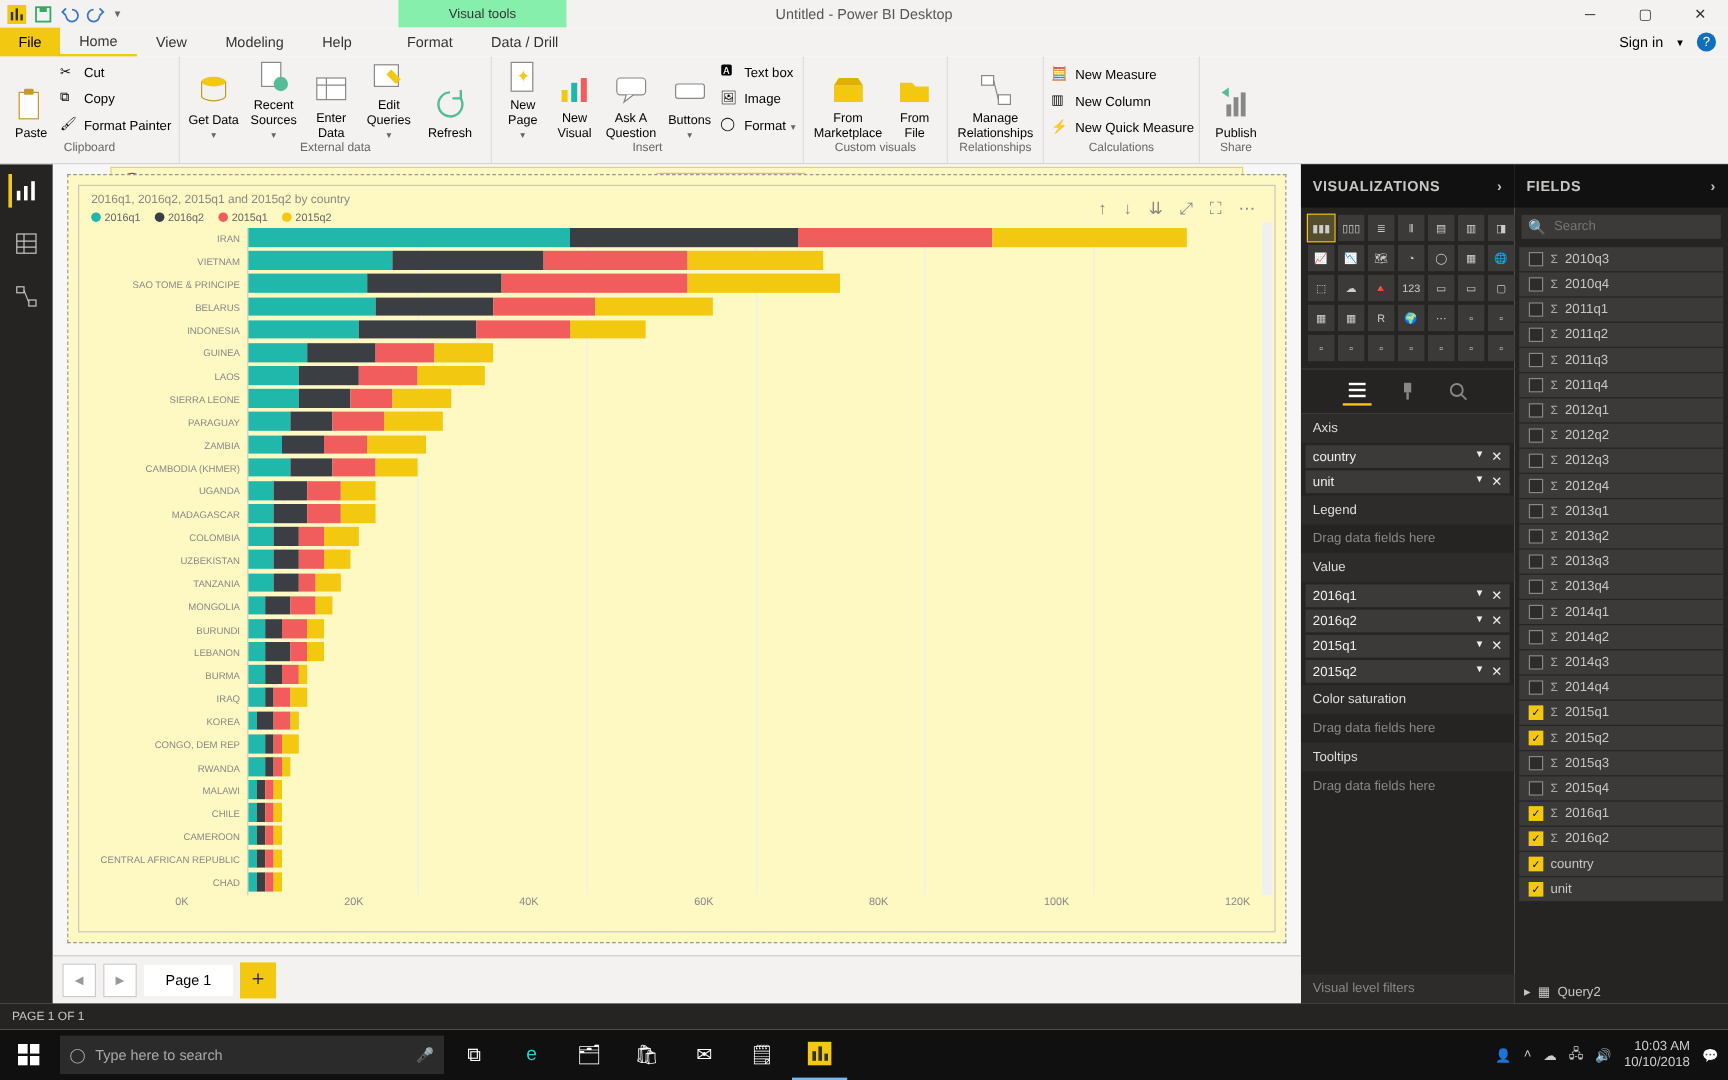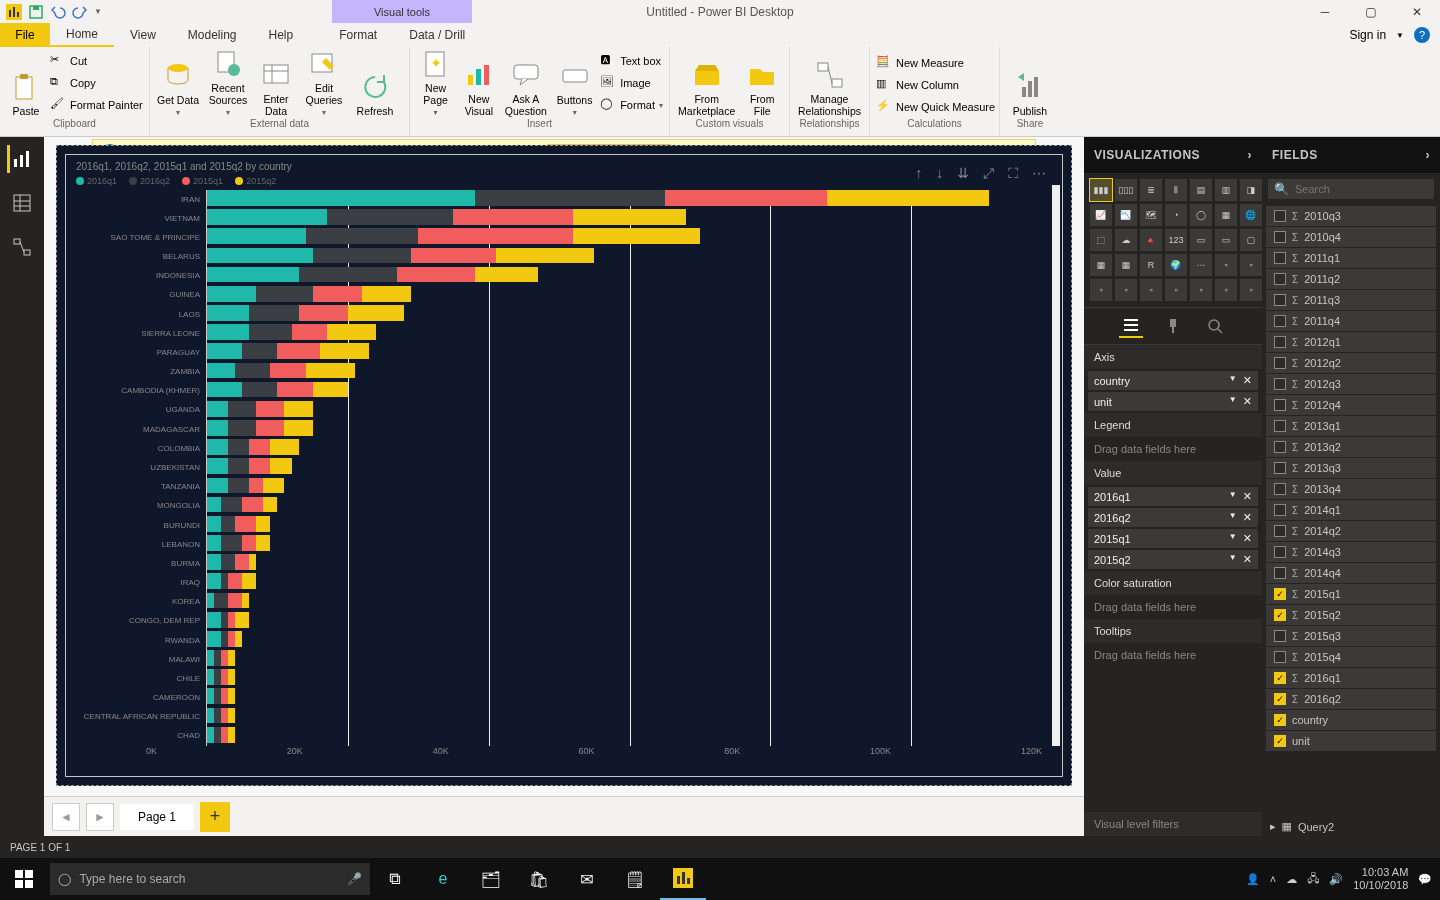--- a/index.html
+++ b/index.html
@@ -2,21 +2,21 @@
 <html><head>
 <meta charset="utf-8">
 <style>
 * { margin:0; padding:0; box-sizing:border-box; font-family:"Segoe UI",sans-serif; }
 body { width:1440px; height:900px; overflow:hidden; background:#fff; display:flex; flex-direction:column; font-size:12px; }
 
 
 .titlebar { height:23px; background:#f3f2f1; display:flex; align-items:center; position:relative; }
 .qat { display:flex; align-items:center; gap:6px; padding-left:6px; }
 .qat-icon { width:16px; height:16px; }
-.vtools { position:absolute; left:332px; top:0; width:140px; height:23px; background:#c4b5fd; color:#333; font-size:11px; display:flex; align-items:center; justify-content:center; }
+.vtools { position:absolute; left:332px; top:0; width:140px; height:23px; background:#86efac; color:#333; font-size:11px; display:flex; align-items:center; justify-content:center; }
 .title { position:absolute; left:50%; transform:translateX(-50%); font-size:12px; color:#555; }
 .winbtns { position:absolute; right:0; display:flex; }
 .winbtn { width:46px; height:23px; display:flex; align-items:center; justify-content:center; color:#333; }
 
 
 .menubar { height:24px; background:#f3f2f1; display:flex; align-items:stretch; position:relative; }
 .filetab { width:50px; background:#f2c811; color:#000; font-size:12px; display:flex; align-items:center; justify-content:center; }
 .menutab { padding:0 16px; font-size:12px; color:#333; display:flex; align-items:center; cursor:pointer; }
 .menutab.active { border-bottom:2px solid #f2c811; }
 .signin { position:absolute; right:10px; display:flex; align-items:center; gap:10px; height:24px; }
@@ -38,21 +38,21 @@
 .banner .info { width:18px; height:18px; border-radius:50%; background:#106ebe; color:#fff; font-size:12px; display:flex; align-items:center; justify-content:center; }
 .banner-btn { background:#f3e9a8; border:1px solid #d4c46a; padding:2px 12px; font-size:11px; margin-left:30px; cursor:pointer; }
 .banner-x { position:absolute; right:8px; cursor:pointer; }
 
 
 .work { flex:1; display:flex; background:#e6e6e6; min-height:0; }
 .leftnav { width:44px; background:#252423; display:flex; flex-direction:column; align-items:center; padding-top:8px; gap:16px; }
 .leftnav-item { width:28px; height:28px; display:flex; align-items:center; justify-content:center; cursor:pointer; color:#c8c6c4; }
 .leftnav-item.active { border-left:3px solid #f2c811; margin-left:-3px; color:#fff; }
 .canvas-wrap { flex:1; position:relative; overflow:hidden; background:#f7f7f7; }
-.canvas { position:absolute; left:12px; top:8px; right:12px; bottom:50px; background:#0f172a; border:1px dashed #999; }
+.canvas { position:absolute; left:12px; top:8px; right:12px; bottom:50px; background:#fef9c3; border:1px dashed #999; }
 .chart-area { position:absolute; left:8px; top:8px; right:8px; bottom:8px; border:1px solid #c8c6c4; padding:6px 10px 20px 10px; display:flex; flex-direction:column; }
 .chart-title { font-size:10px; color:#888; }
 .chart-legend { display:flex; gap:12px; font-size:9px; color:#666; padding:4px 0; }
 .leg-item { display:flex; align-items:center; gap:3px; }
 .sw { width:8px; height:8px; border-radius:50%; }
 .chart-icons { position:absolute; right:16px; top:10px; display:flex; gap:14px; color:#888; font-size:14px; }
 .bars-region { flex:1; display:flex; position:relative; }
 .ylabels { width:130px; display:flex; flex-direction:column; justify-content:space-around; text-align:right; padding-right:6px; }
 .ylabel { font-size:8px; color:#888; white-space:nowrap; line-height:1; }
 .plot { flex:1; position:relative; border-left:1px solid #ccc; }

